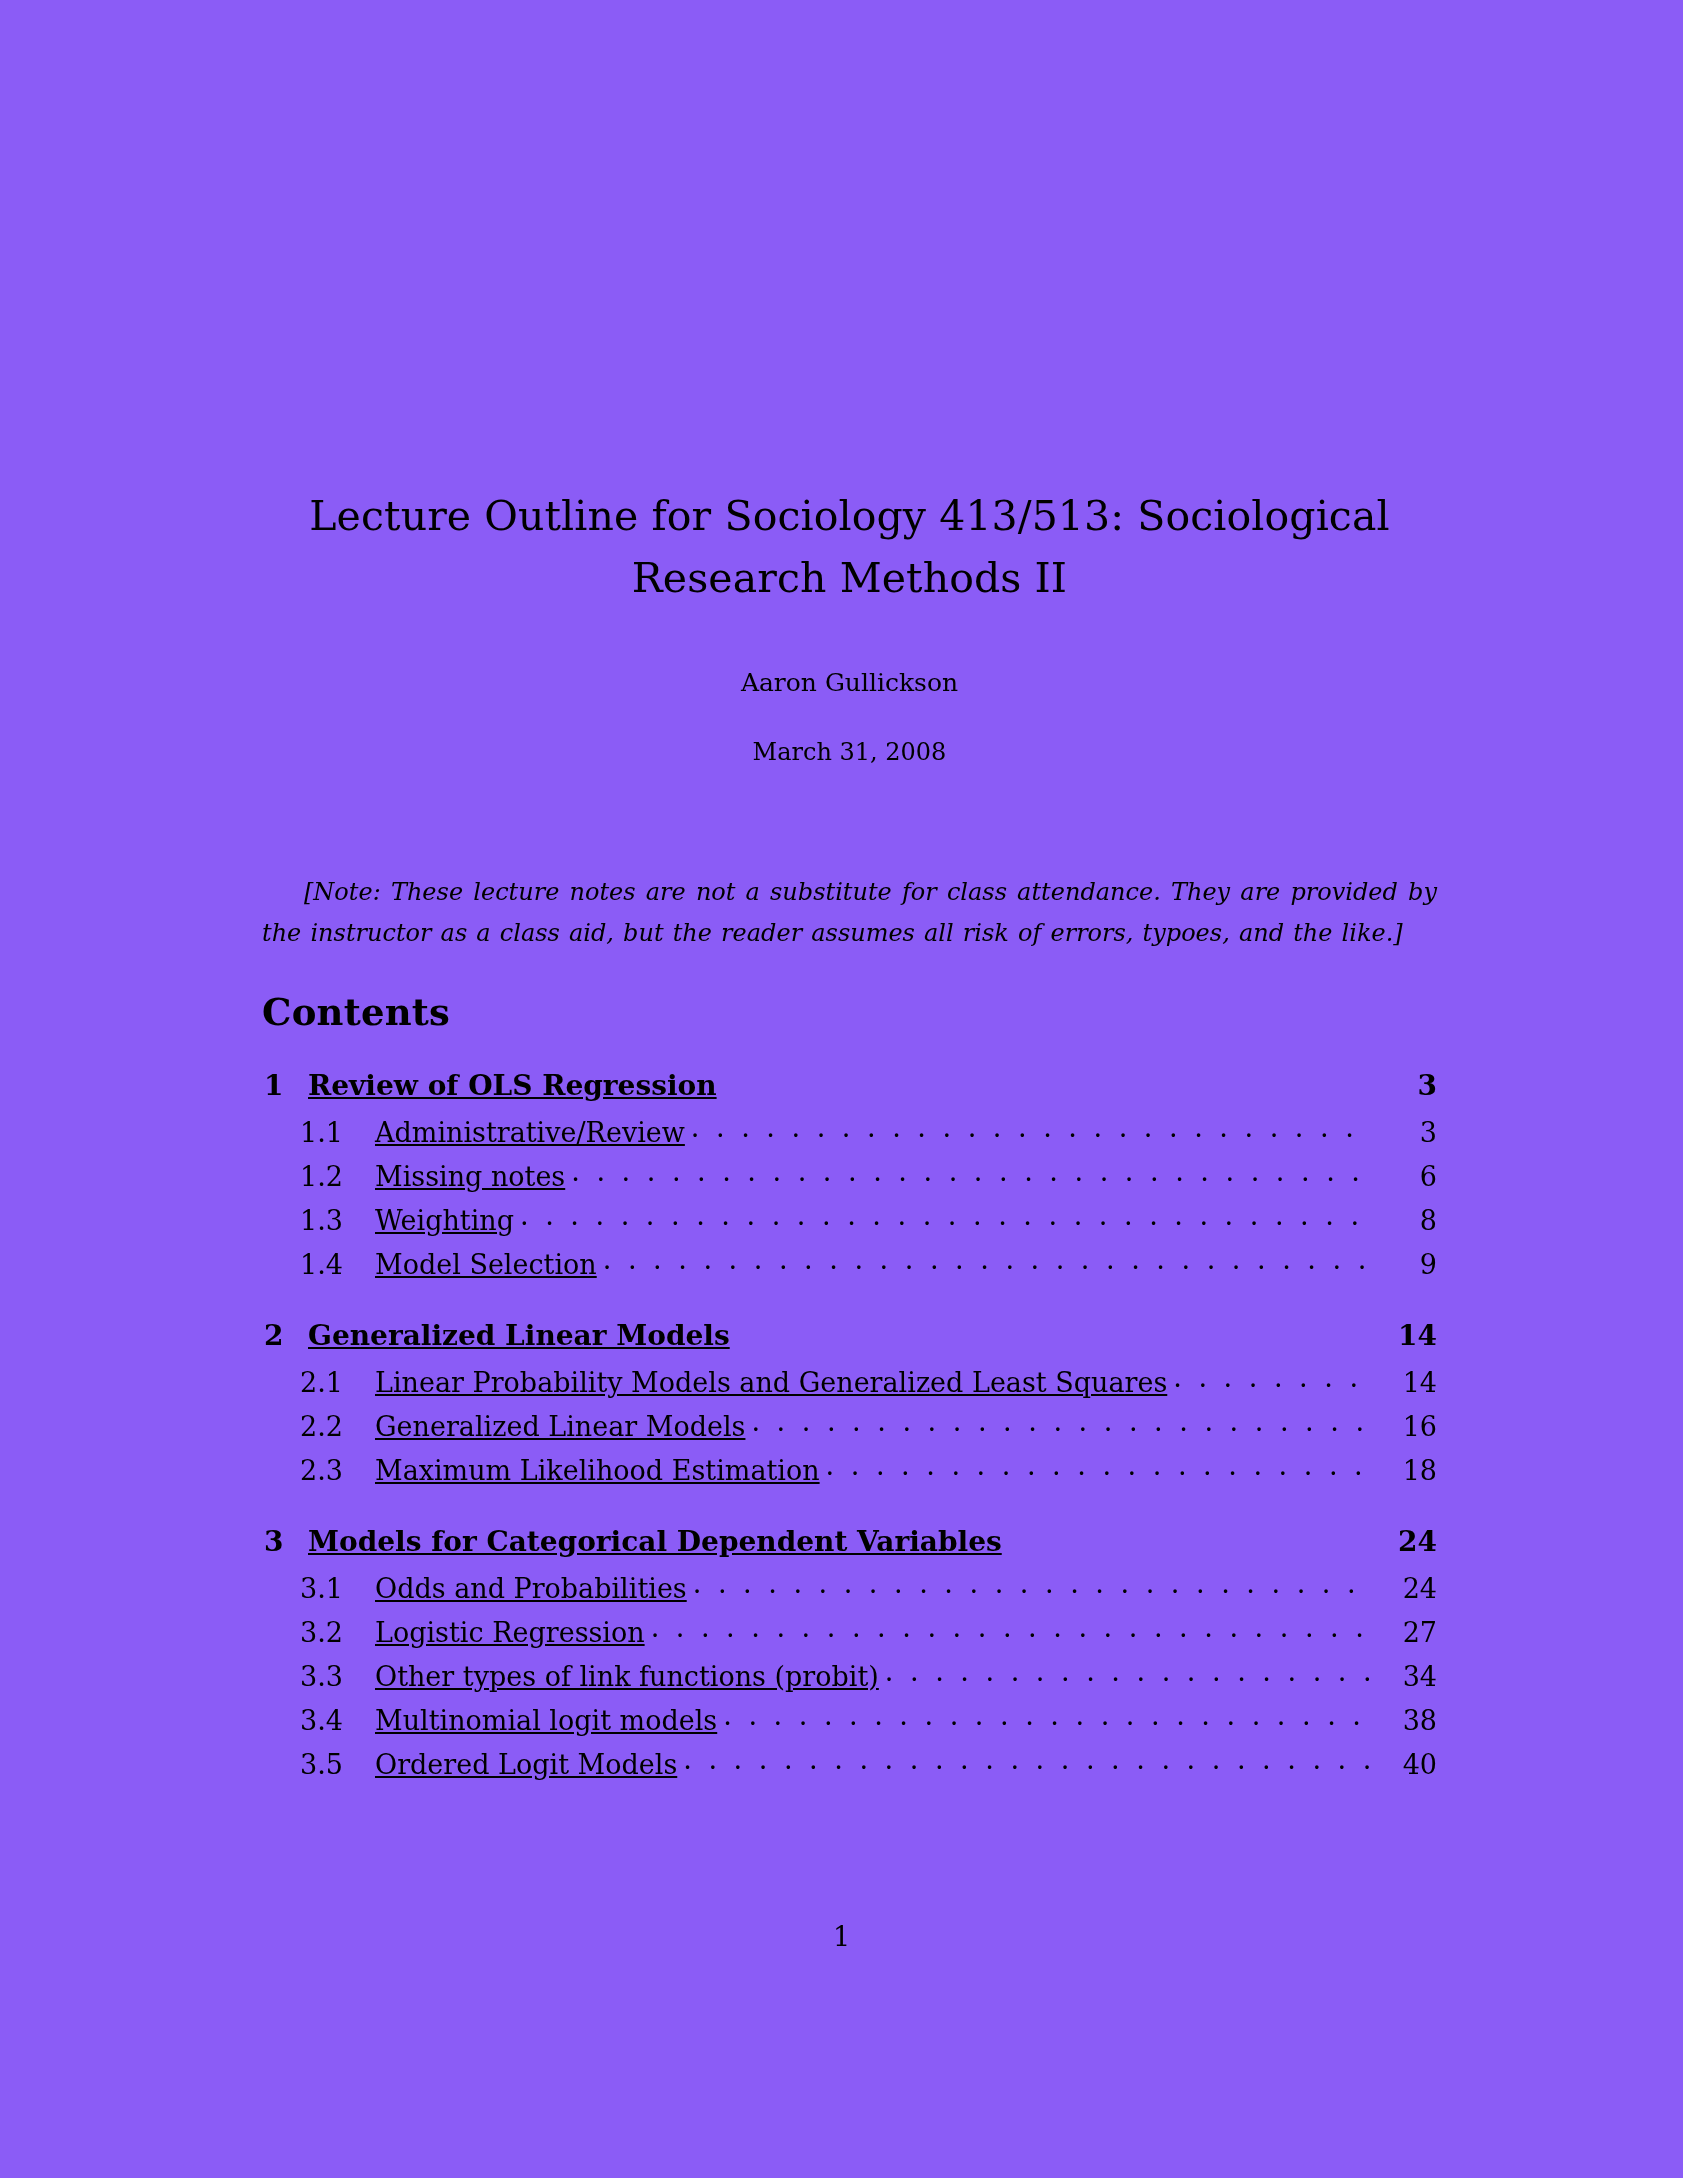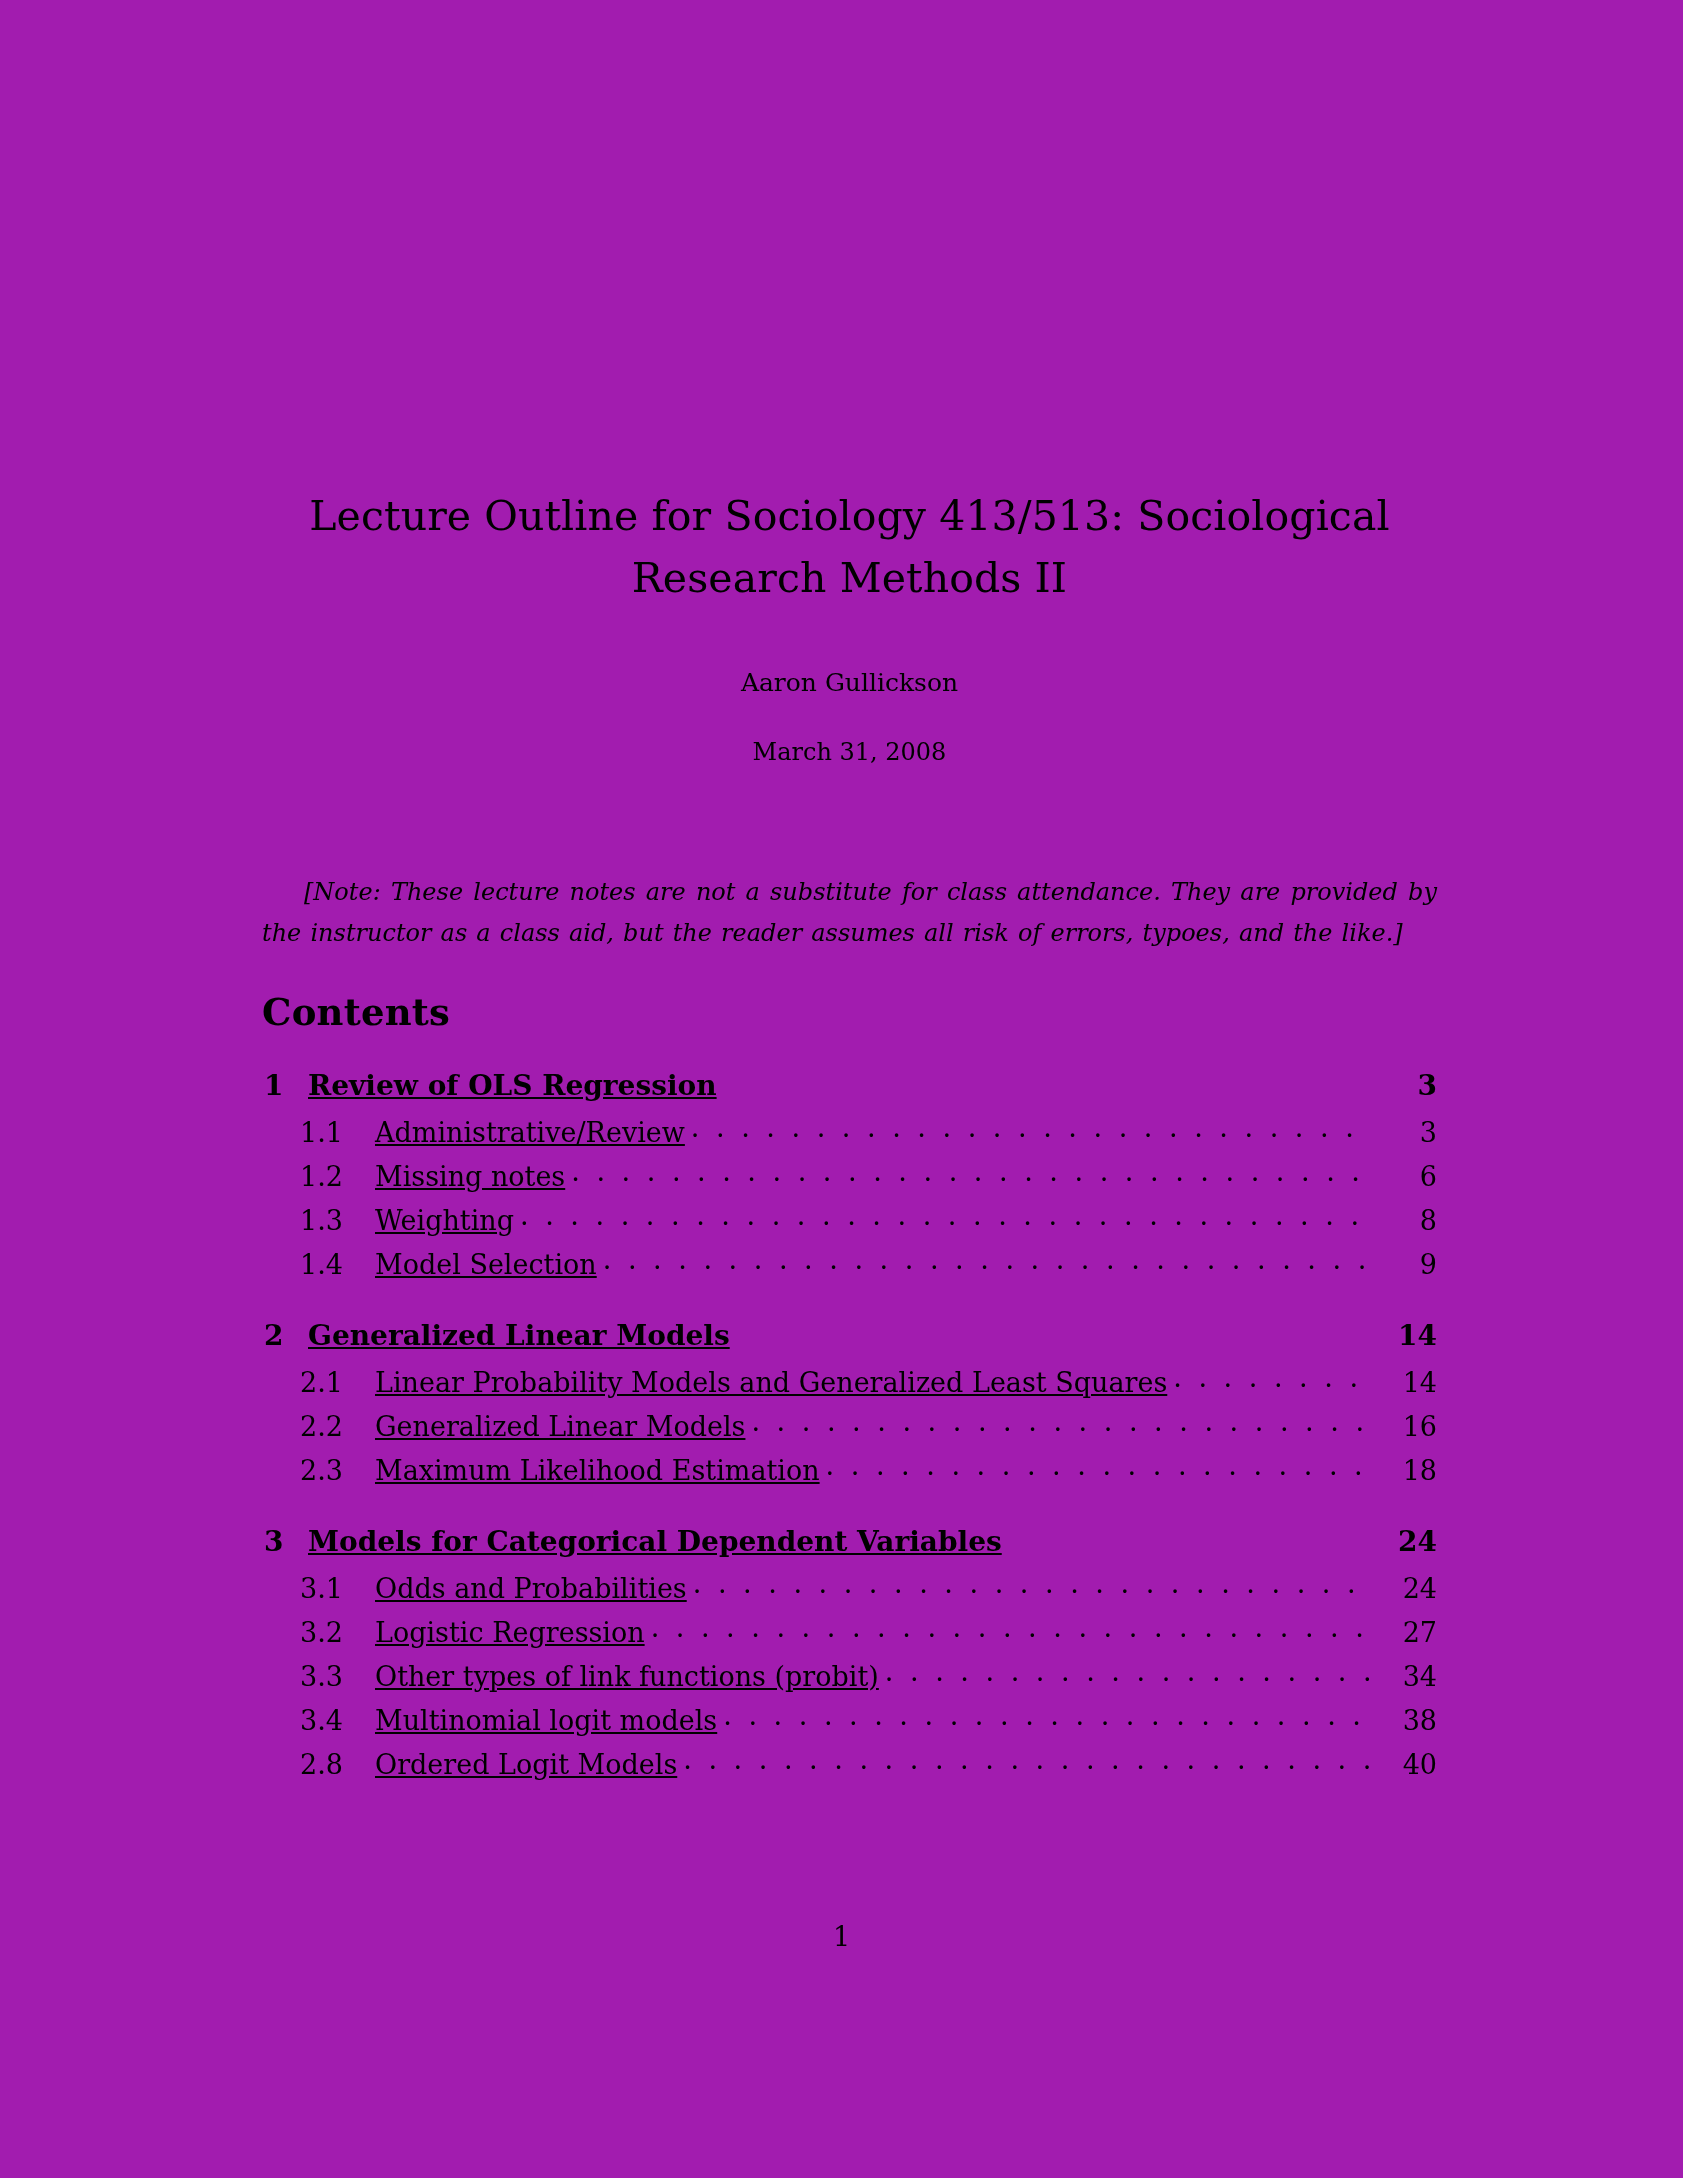--- a/index.html
+++ b/index.html
@@ -16,21 +16,21 @@
     position: relative;
     overflow: hidden;
   }
 
   
   .page {
     position: absolute;
     left: 0; top: 0;
     width: 1683px;
     height: 2178px;
-    background: #a21caf;
+    background: #8b5cf6;
   }
 
   
   .content {
     position: absolute;
     left: 262px;
     top: 0;
     width: 1175px;
   }
 
@@ -273,21 +273,21 @@
             <span class="toc-leader"></span>
             <span class="toc-page">34</span>
           </div>
           <div class="toc-row section">
             <span class="toc-num">3.4</span>
             <span class="toc-label">Multinomial logit models</span>
             <span class="toc-leader"></span>
             <span class="toc-page">38</span>
           </div>
           <div class="toc-row section">
-            <span class="toc-num">2.8</span>
+            <span class="toc-num">3.5</span>
             <span class="toc-label">Ordered Logit Models</span>
             <span class="toc-leader"></span>
             <span class="toc-page">40</span>
           </div>
         </div>
       </div>
 
   </div>
 
   <div class="page-footer">

